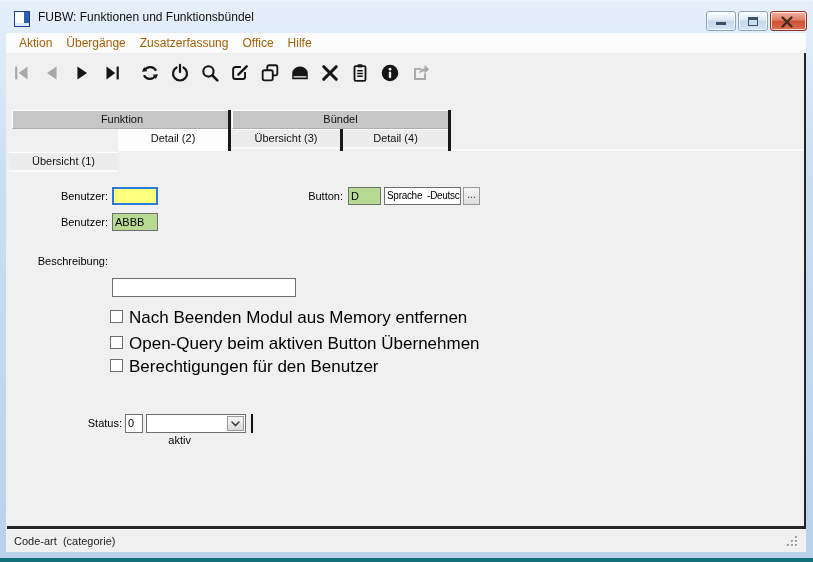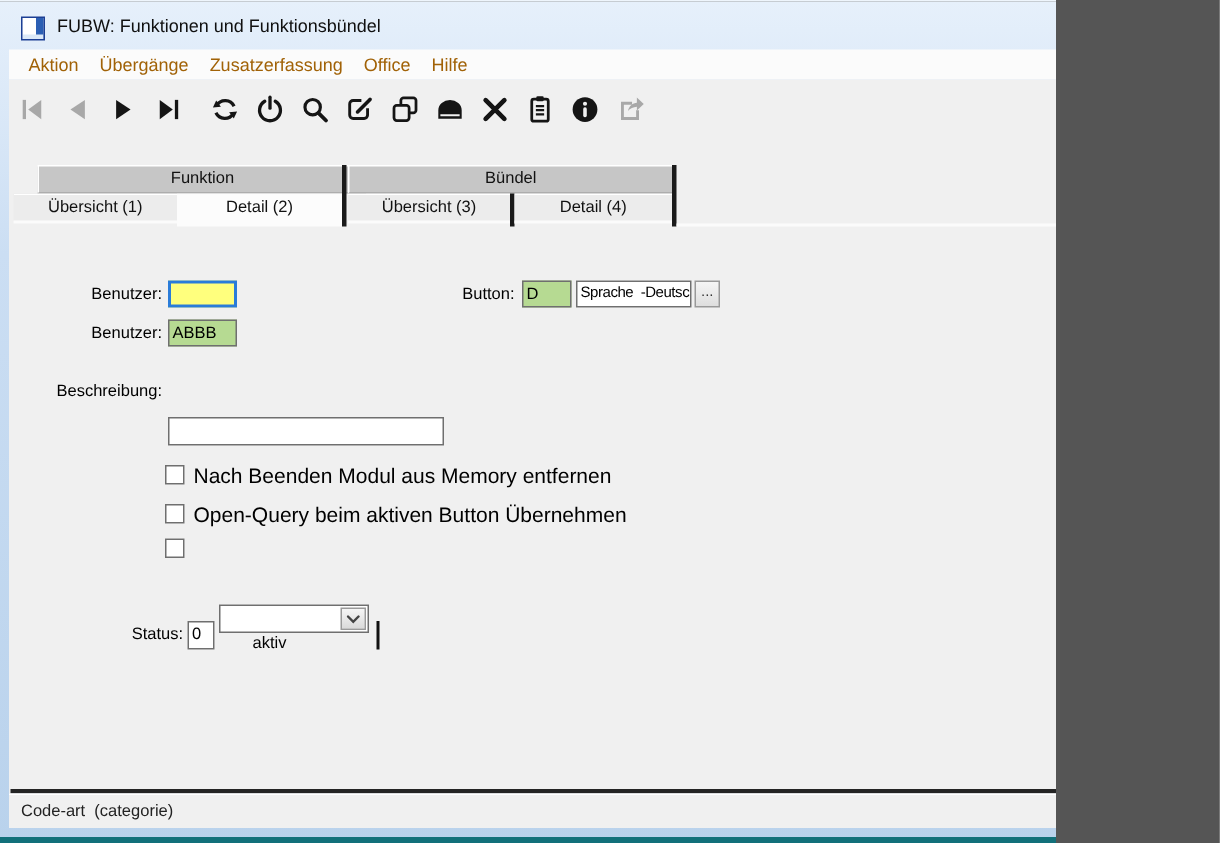--- a/index.html
+++ b/index.html
@@ -1,18 +1,18 @@
 <!DOCTYPE html>
 <html><head>
 <meta charset="utf-8">
 <style>
   * { margin:0; padding:0; box-sizing:border-box; }
   html,body { background:#555; }
   .stage {
-    position:relative; width:704px; height:562px; overflow:hidden;
+    position:relative; width:813px; height:562px; overflow:hidden;
     font-family:"Liberation Sans", sans-serif; color:#000;
     background:linear-gradient(#e6f0fb, #cbdef3 30%, #b9d2ec);
     border-top:1px solid #eef5fc;
   }
   .teal-strip { position:absolute; left:0; right:0; bottom:0; height:4px; background:#12707a; }
 
   
   .titlebar { position:absolute; left:6px; top:5px; width:800px; height:27px; }
   .app-icon { position:absolute; left:8px; top:5px; width:16px; height:16px;
     border:1px solid #1c3f94; background:linear-gradient(90deg,#ffffff 0 9px,#2b5fb4 9px 100%);
@@ -64,21 +64,21 @@
     line-height:16px; padding:0 2px; overflow:hidden; white-space:pre; }
   .field.green { background:#b6da92; }
   .field-funktion { position:absolute; border:2px solid #2a7cd9; background:#ffff7d;
     font-size:11px; line-height:14px; overflow:hidden; white-space:pre; }
   .sel { background:#2a70d8; color:#fff; padding:0 1px; }
   .browse-btn { position:absolute; background:linear-gradient(#f5f5f5,#dedede); border:1px solid #999;
     font-size:10px; line-height:14px; text-align:center; color:#333; }
   input.fld { position:absolute; background:#fff; border:1px solid #6f6f6f; font-size:11px;
     padding:0 3px; font-family:"Liberation Sans", sans-serif; }
   .cb { position:absolute; width:13px; height:13px; background:#fff; border:1px solid #6f6f6f; }
-  .cb-label { position:absolute; font-size:14px; line-height:13px; color:#000; }
+  .cb-label { position:absolute; font-size:17px; line-height:13px; color:#000; }
   .combo { position:absolute; background:#fff; border:1px solid #6f6f6f; font-size:11px;
     line-height:17px; padding:0 3px; white-space:pre; }
   .combo-btn { position:absolute; width:17px; background:linear-gradient(#f6f6f6,#dadada);
     border:1px solid #9a9a9a; display:flex; align-items:center; justify-content:center; color:#444; }
   .caret-line { position:absolute; width:2px; background:#111; }
 
   
   .statusbar { position:absolute; left:6px; top:528px; width:800px; height:23px; background:#f0f0f0;
     border-top:1px solid #ffffff; }
   .statusbar-text { position:absolute; left:8px; top:5px; font-size:11px; color:#222; white-space:pre; }
@@ -196,28 +196,28 @@
           </svg>
         </span>
         <span class="tbtn disabled">
           <svg viewBox="0 0 24 24" fill="none">
             <path d="M13.5,7.5 H6.5 V18.5 H17.5 V12.5" stroke="currentColor" stroke-width="2.1"></path>
             <path d="M10.5,13 C11.5,9 14,7.2 17,7 L17,3.2 L22,8 L17,12.8 L17,10 C14.5,10.3 12,11 10.5,13 Z" fill="currentColor"></path>
           </svg>
         </span>
       </div>
 
-    <div class="tab-g" style="left:19px;width:219px;">Funktion</div>
+    <div class="tab-g" style="left:6px;width:219px;">Funktion</div>
     <div class="tab-g" style="left:226px;width:216px;">Bündel</div>
     <div class="tabsep" style="left:222px;top:57px;height:41px;"></div>
     <div class="tabsep" style="left:442px;top:57px;height:41px;"></div>
     <div class="tabsep" style="left:334px;top:76px;height:22px;"></div>
     <div class="tab-underline-ext"></div>
 
-    <div class="tab-p" style="left:3px;width:109px;">Übersicht (1)</div>
+    <div class="tab-p" style="left:3px;width:109px;margin-top:23px;">Übersicht (1)</div>
     <div class="tab-p active" style="left:112px;width:110px;">Detail (2)</div>
     <div class="tab-p" style="left:226px;width:108px;">Übersicht (3)</div>
     <div class="tab-p" style="left:337px;width:105px;">Detail (4)</div>
 
     <div class="flabel" style="left:0;top:134px;width:102px;">Benutzer:</div>
     <div class="field-funktion" style="left:106px;top:134px;width:46px;height:18px;">
       <span class="sel">ABBB</span>
     </div>
     <div class="flabel" style="left:240px;top:134px;width:97px;">Button:</div>
     <div class="field green" style="left:342px;top:134px;width:33px;height:18px;">D</div>
@@ -229,24 +229,25 @@
 
     <div class="flabel" style="left:0;top:199px;width:102px;line-height:19px;">Beschreibung:</div>
 
     <input class="fld" style="left: 106px; top: 225px; width: 184px; height: 19px;" value="">
 
     <div class="cb" style="left:104px;top:257px;"></div>
     <div class="cb-label" style="left:123px;top:258px;">Nach Beenden Modul aus Memory entfernen</div>
     <div class="cb" style="left:104px;top:283px;"></div>
     <div class="cb-label" style="left:123px;top:284px;">Open-Query beim aktiven Button Übernehmen</div>
     <div class="cb" style="left:104px;top:306px;"></div>
+    <div class="cb-label" style="left:123px;top:307px;">Berechtigungen für den Benutzer</div>
 
     <div class="flabel" style="left:0;top:361px;width:116px;line-height:19px;">Status:</div>
     <div class="field" style="left:119px;top:361px;width:18px;height:19px;line-height:17px;">0</div>
-    <div class="combo" style="left:140px;top:350px;width:100px;height:19px;">
+    <div class="combo" style="left:140px;top:361px;width:100px;height:19px;">
       <span>aktiv</span>
       <div class="combo-btn" style="right:1px;top:1px;height:15px;">
         <svg width="9" height="6" viewBox="0 0 9 6">
           <path d="M1,1 L4.5,4.5 L8,1" stroke="#444" stroke-width="1.6" fill="none" stroke-linecap="round"></path>
         </svg>
       </div>
     </div>
     <div class="caret-line" style="left:245px;top:361px;height:19px;"></div>
 
     <div class="edge-right"></div>

